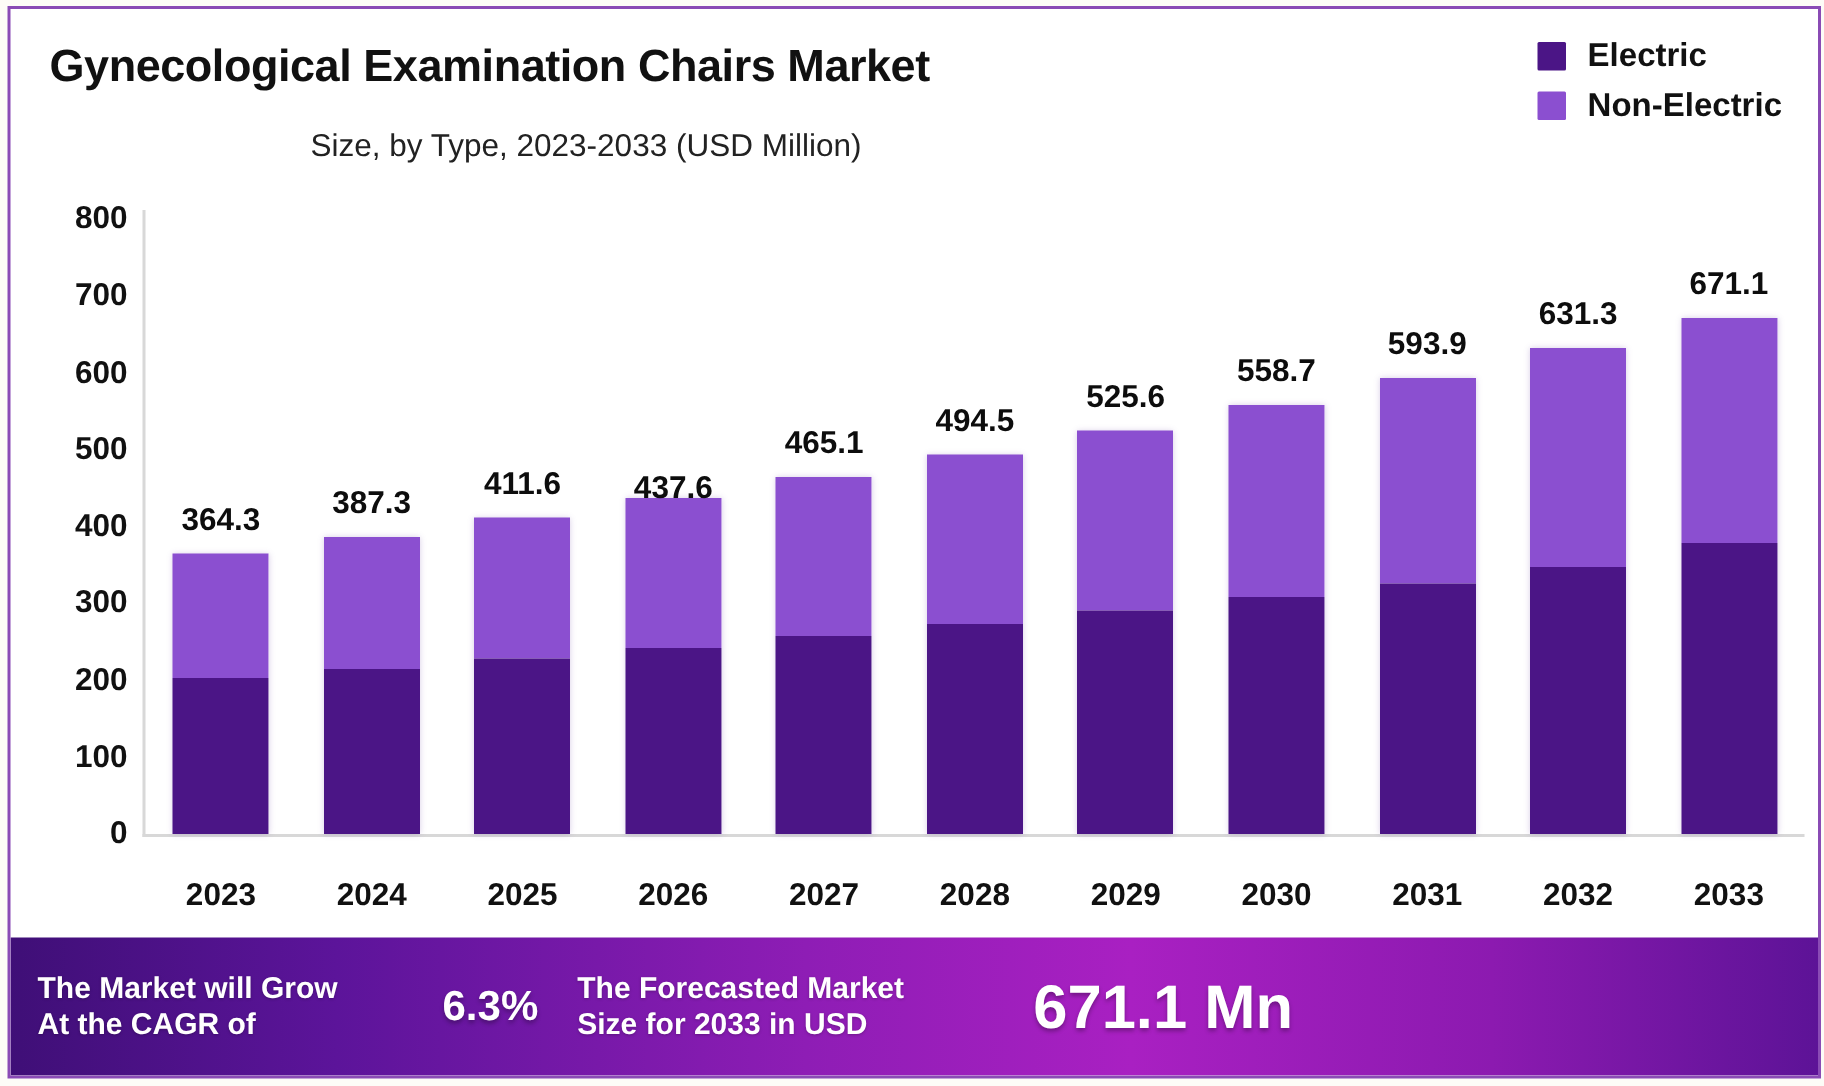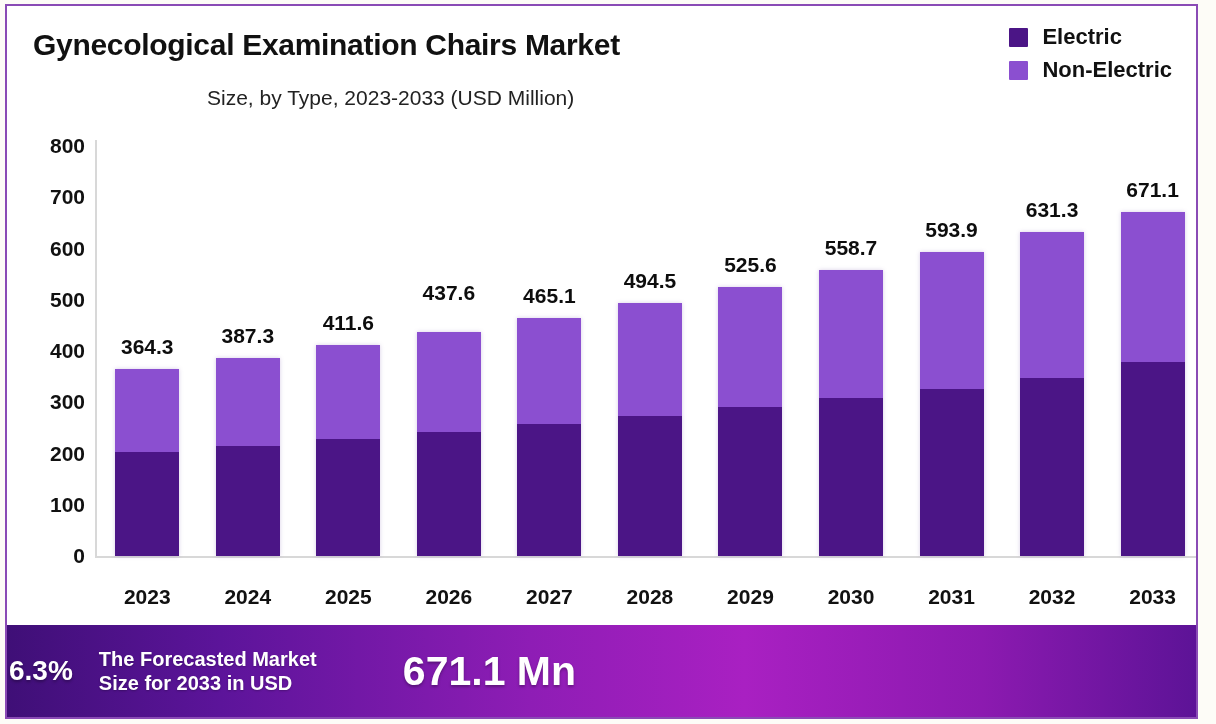--- a/index.html
+++ b/index.html
@@ -12,21 +12,21 @@
     height: 724px;
     font-family: "Liberation Sans", sans-serif;
     overflow: hidden;
   }
 
   #page {
     position: relative;
     width: 1216px;
     height: 724px;
     box-sizing: border-box;
-    padding: 4px 18px 5px 5px;
+    padding: 4px 2px 5px 5px;
     background: #fdfcf7;
   }
 
   #frame {
     position: relative;
     width: 100%;
     height: 100%;
     box-sizing: border-box;
     border: 2px solid #8a4bb5;
     background: #ffffff;
@@ -305,21 +305,21 @@
             </div>
           </div>
           <div class="bar-group">
             <div class="bar-value" style="bottom: 220.945px;">411.6</div>
             <div class="bar-stack" style="height: 210.945px;">
               <div class="seg-top" style="height: 93.7875px; background: rgb(139, 79, 208);"></div>
               <div class="seg-bottom" style="height: 117.157px; background: rgb(75, 21, 134);"></div>
             </div>
           </div>
           <div class="bar-group">
-            <div class="bar-value" style="bottom: 251px;">437.6</div>
+            <div class="bar-value" style="bottom: 218px;">437.6</div>
             <div class="bar-stack" style="height: 224.27px;">
               <div class="seg-top" style="height: 99.9887px; background: rgb(139, 79, 208);"></div>
               <div class="seg-bottom" style="height: 124.281px; background: rgb(75, 21, 134);"></div>
             </div>
           </div>
           <div class="bar-group">
             <div class="bar-value" style="bottom: 248.364px;">465.1</div>
             <div class="bar-stack" style="height: 238.364px;">
               <div class="seg-top" style="height: 106.498px; background: rgb(139, 79, 208);"></div>
               <div class="seg-bottom" style="height: 131.866px; background: rgb(75, 21, 134);"></div>
@@ -377,20 +377,22 @@
           <div class="x-tick">2028</div>
           <div class="x-tick">2029</div>
           <div class="x-tick">2030</div>
           <div class="x-tick">2031</div>
           <div class="x-tick">2032</div>
           <div class="x-tick">2033</div>
         </div>
     </div>
 
     <div id="banner">
+      <div class="banner-text" id="banner-cagr-text">The Market will Grow
+At the CAGR of</div>
       <div id="banner-cagr-value">6.3%</div>
       <div class="banner-text" id="banner-forecast-text">The Forecasted Market
 Size for 2033 in USD</div>
       <div id="banner-forecast-value">671.1 Mn</div>
     </div>
 
   </div>
 </div>
 
 </body></html>

